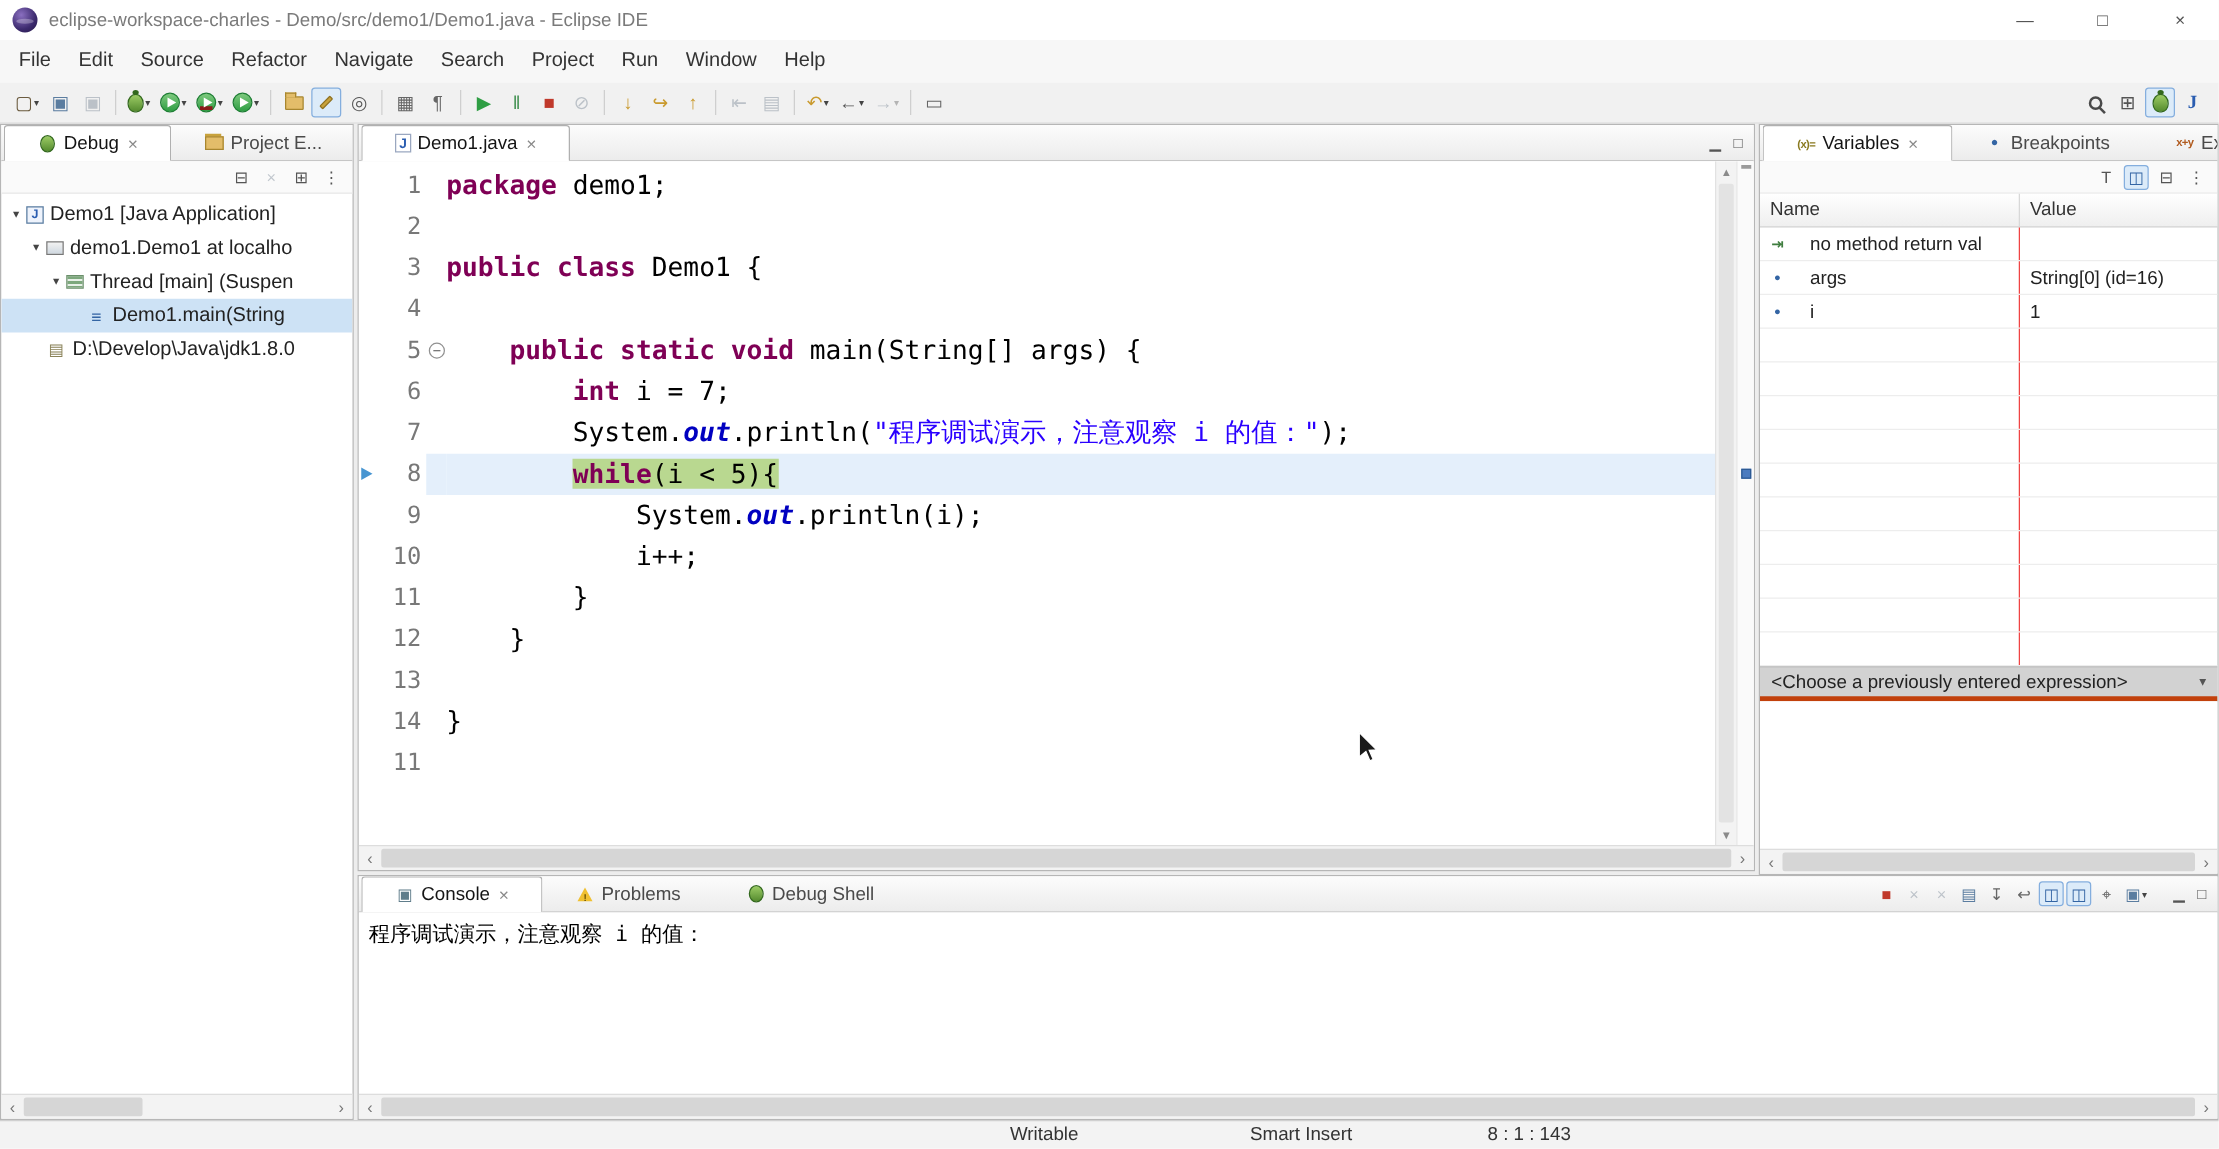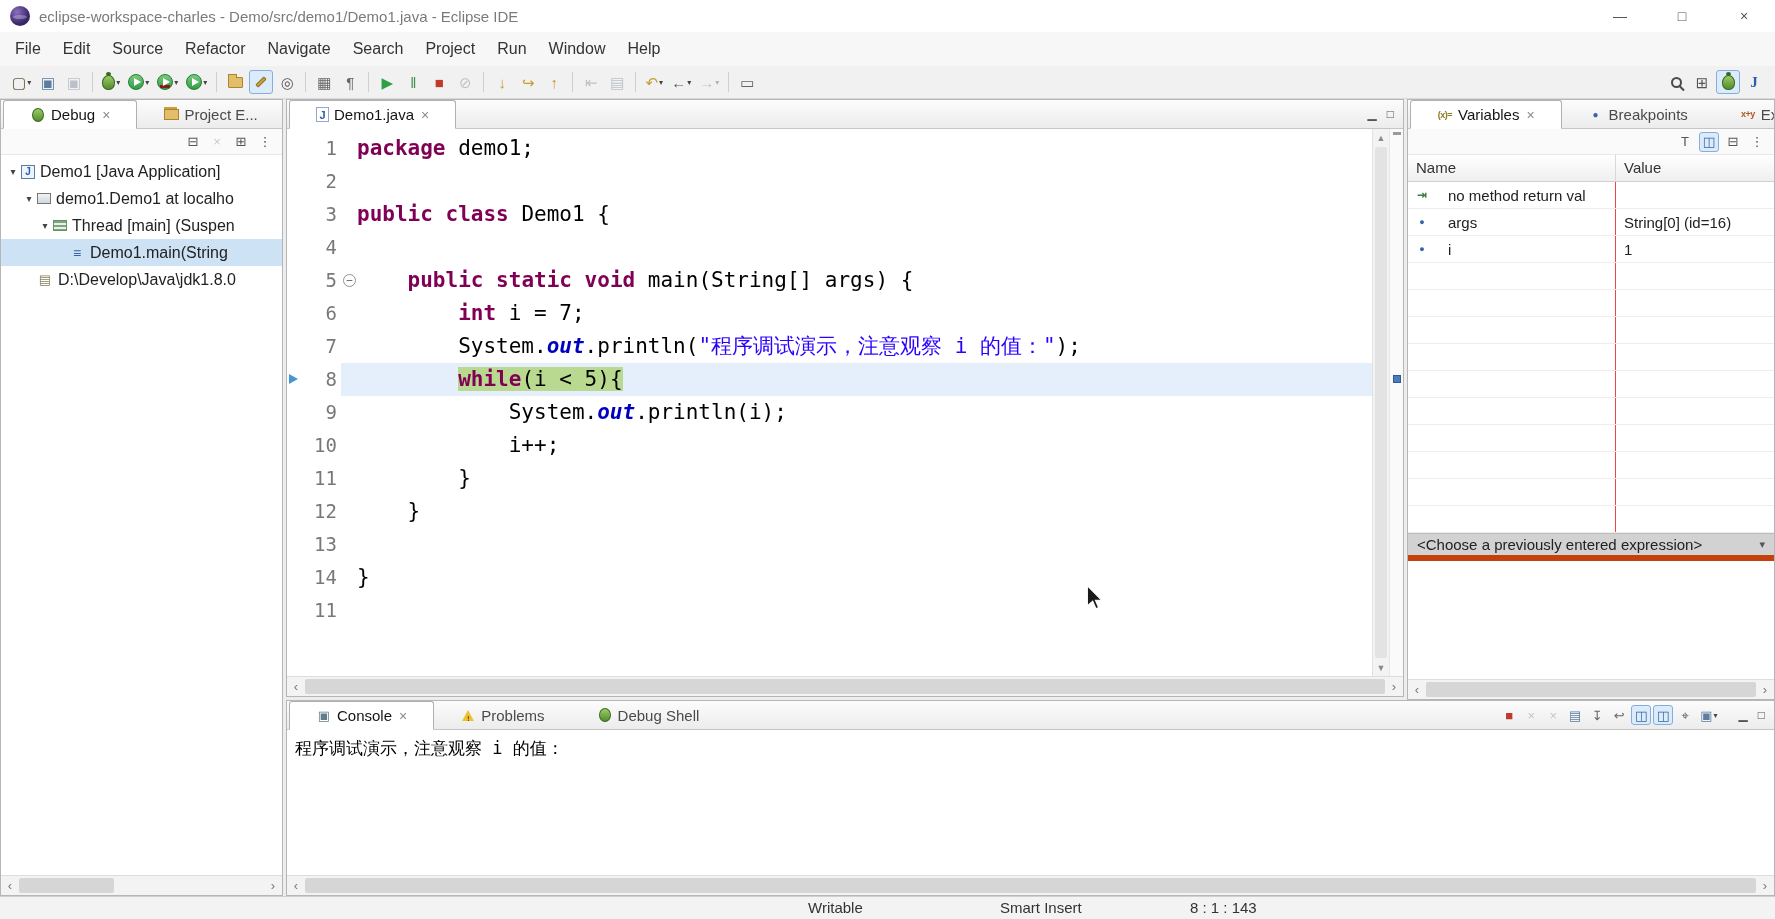--- a/index.html
+++ b/index.html
@@ -131,21 +131,21 @@
 .hs-thumb.part{left:18px;width:95px}
 
 
 #var-header{height:27px;display:flex;background:linear-gradient(#fff,#efefef);border-bottom:1px solid #cfcfcf;flex-shrink:0;font-size:15px;color:#333}
 .vh-name{width:208px;padding:4px 0 0 8px;border-right:1px solid #d8d8d8}
 .vh-value{flex:1;padding:4px 0 0 8px}
 #var-body{flex:0 0 auto}
 .vrow{height:27px;display:flex;border-bottom:1px solid #ededed;font-size:15px;align-items:center}
 .vr-name{width:208px;display:flex;align-items:center;gap:18px;padding-left:6px;border-right:1px solid #ef4444;overflow:hidden;white-space:nowrap;height:100%}
 .vr-value{flex:1;padding-left:8px;overflow:hidden;white-space:nowrap}
-#expression-bar{height:28px;background:#d2d2d2;display:flex;align-items:center;padding:0 9px;font-size:15px;color:#222;flex-shrink:0;border-top:1px solid #bdbdbd;border-bottom:6px solid #c2410c}
+#expression-bar{height:28px;background:#d2d2d2;display:flex;align-items:center;padding:0 9px;font-size:15px;color:#222;flex-shrink:0;border-top:1px solid #bdbdbd;border-bottom:4px solid #c2410c}
 #expression-bar .chev{margin-left:auto;color:#555;font-size:11px}
 #expression-bar .chev::before{content:"▾"}
 #var-detail{flex:1;background:#fff}
 
 
 #console-body{flex:1;padding:3px 6px 0 8px;font-family:"DejaVu Sans Mono","Liberation Mono",monospace;font-size:17px;line-height:30px;overflow:hidden;background:#fff}
 .cons-info{color:#10107e}
 .cons-stdout{color:#000}
 
 

